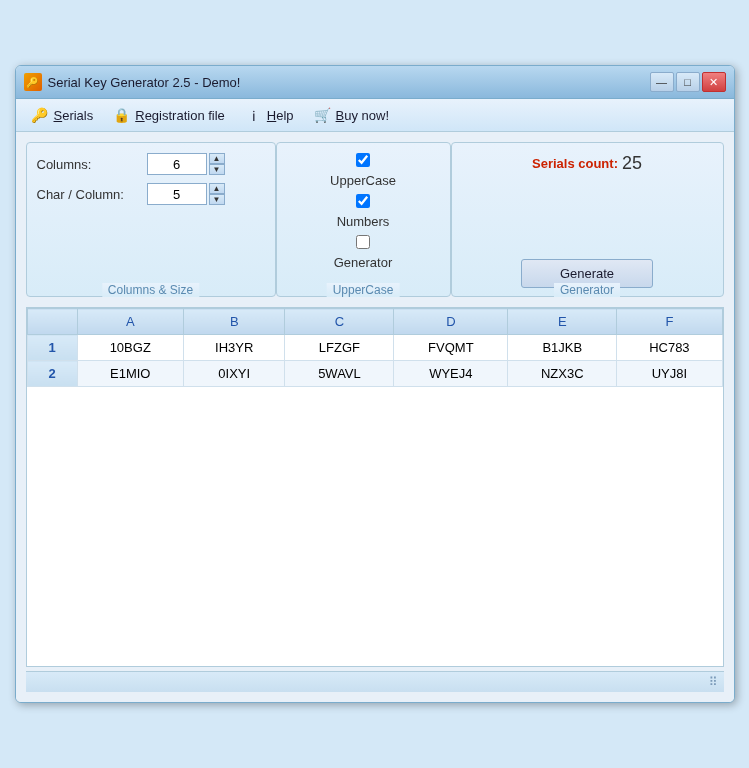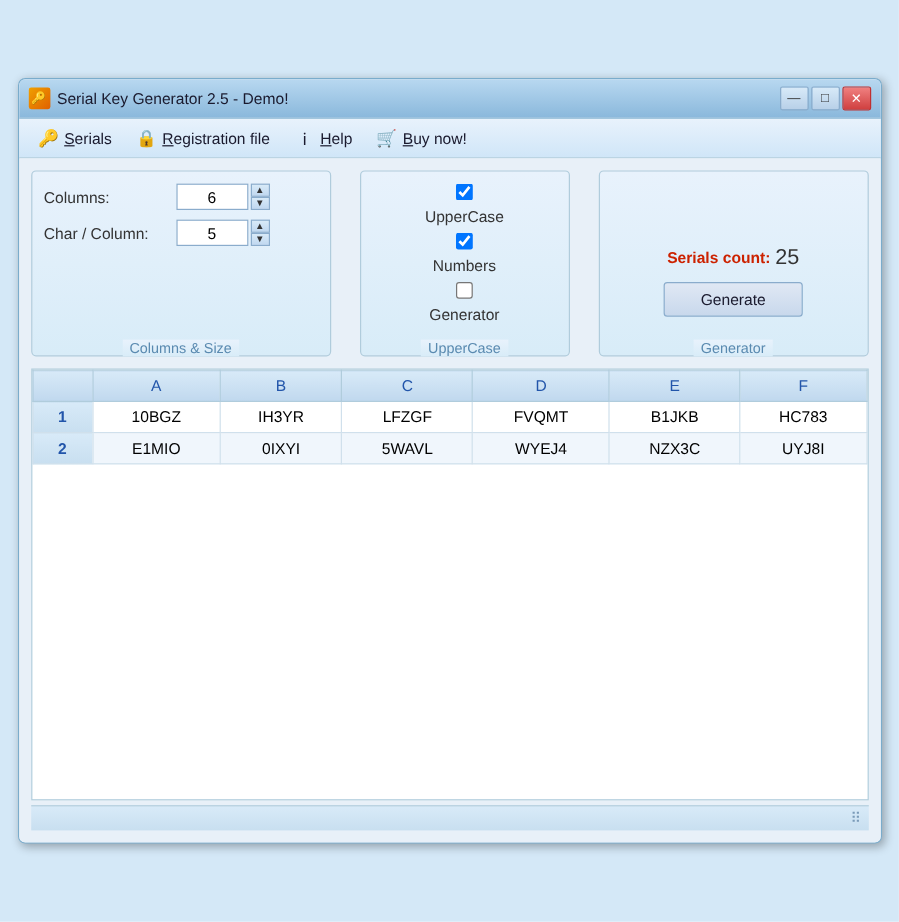--- a/index.html
+++ b/index.html
@@ -108,21 +108,21 @@
       font-size: 14px;
     }
 
     .main-content {
       padding: 10px;
       background: #e8f0f8;
     }
 
     .panels-row {
       display: flex;
-      gap: 24px;
+      gap: 0;
       margin-bottom: 10px;
     }
 
     .panel {
       background: linear-gradient(to bottom, #e8f2fc, #d8ecf8);
       border: 1px solid #b0ccdc;
       border-radius: 4px;
       padding: 10px;
       position: relative;
     }
@@ -146,25 +146,25 @@
     }
 
     .panel-characters {
       flex: 0 0 auto;
       width: 175px;
       padding-bottom: 20px;
     }
 
     .panel-generator {
       flex: 1;
-      padding-bottom: 32px;
+      padding-bottom: 8px;
       display: flex;
       flex-direction: column;
       align-items: center;
-      justify-content: flex-end;
+      justify-content: space-between;
     }
 
     .field-row {
       display: flex;
       align-items: center;
       margin-bottom: 8px;
     }
 
     .field-label {
       color: #333;
@@ -242,21 +242,21 @@
     }
 
     .generate-btn {
       background: linear-gradient(to bottom, #e0e8f4, #c8d8ec);
       border: 1px solid #8aaccc;
       padding: 6px 24px;
       font-size: 13px;
       cursor: pointer;
       border-radius: 3px;
       color: #1a1a2e;
-      width: 116px;
+      width: 132px;
     }
 
     .table-container {
       background: white;
       border: 1px solid #b0ccdc;
       margin-bottom: 4px;
       min-height: 360px;
     }
 
     table {

